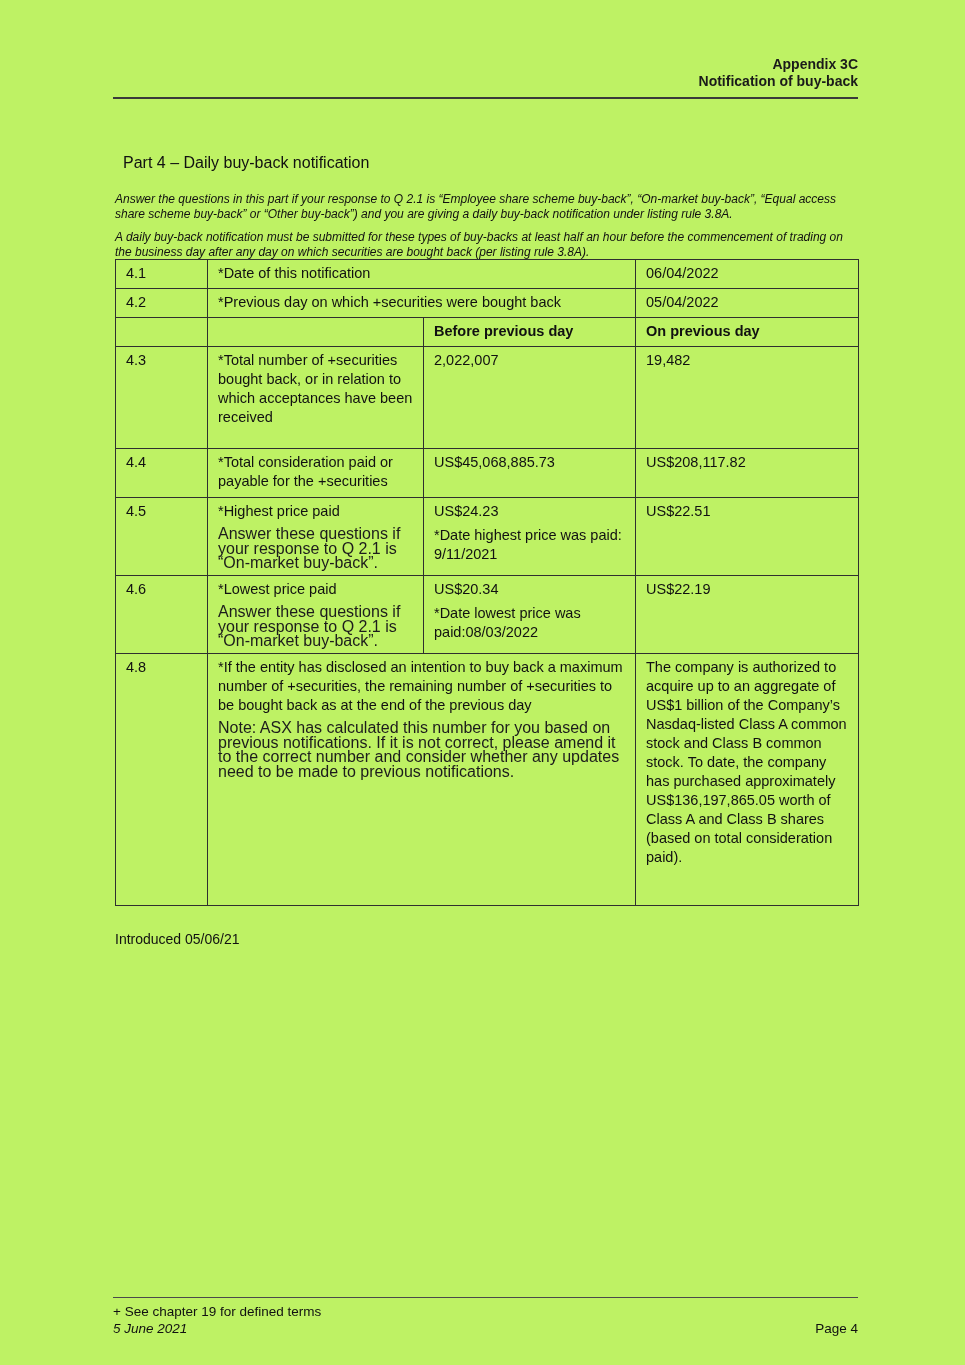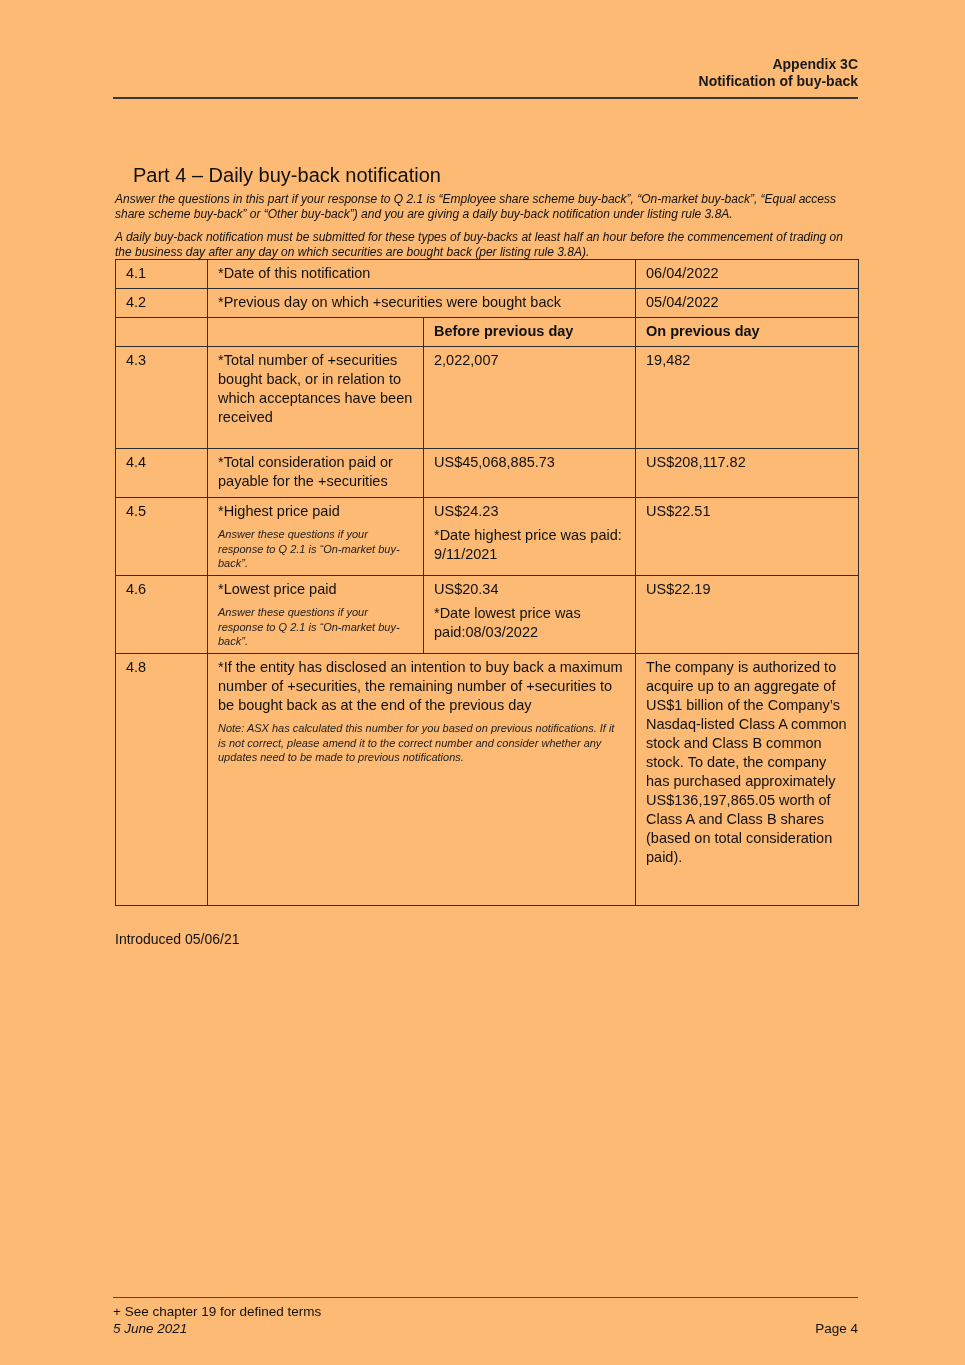--- a/index.html
+++ b/index.html
@@ -1,20 +1,20 @@
 <!DOCTYPE html>
 <html><head>
 <meta charset="utf-8">
 <style>
   html, body { margin: 0; padding: 0; background: #ffffff; }
   .page {
     position: relative;
     width: 965px;
     height: 1365px;
-    background: #fdba74;
+    background: #bef264;
     font-family: "Liberation Sans", sans-serif;
     color: #1a1a1a;
     overflow: hidden;
   }
 
   
   .doc-header {
     position: absolute;
     top: 56px;
     left: 113px;
@@ -24,22 +24,22 @@
     font-weight: bold;
     line-height: 17px;
     padding-bottom: 7px;
     border-bottom: 2px solid #3a3a3a;
   }
 
   .part-title {
     position: absolute;
     top: 146px;
     left: 115px;
-    margin: 18px;
-    font-size: 20px;
+    margin: 8px;
+    font-size: 16px;
     font-weight: normal;
     color: #111;
   }
 
   .intro {
     position: absolute;
     top: 184px;
     left: 115px;
     width: 743px;
     font-style: italic;
@@ -69,22 +69,21 @@
   .row-41, .row-42, .row-head { height: 29px; }
   .row-43 { height: 102px; }
   .row-44 { height: 49px; }
   .row-45 { height: 78px; }
   .row-46 { height: 78px; }
   .row-48 { height: 252px; margin-top: 28px; }
 
   .col-head { font-weight: bold; }
 
   .cell-note {
-    font-style: italic;
-    font-size: 11px;
+    font-size: 16px;
     line-height: 14.5px;
     margin-top: 6px;
     color: #1c1c1c;
   }
   .cell-line + .cell-line { margin-top: 5px; }
   .wide-label { padding-right: 22px; }
 
   .introduced {
     position: absolute;
     top: 931px;

